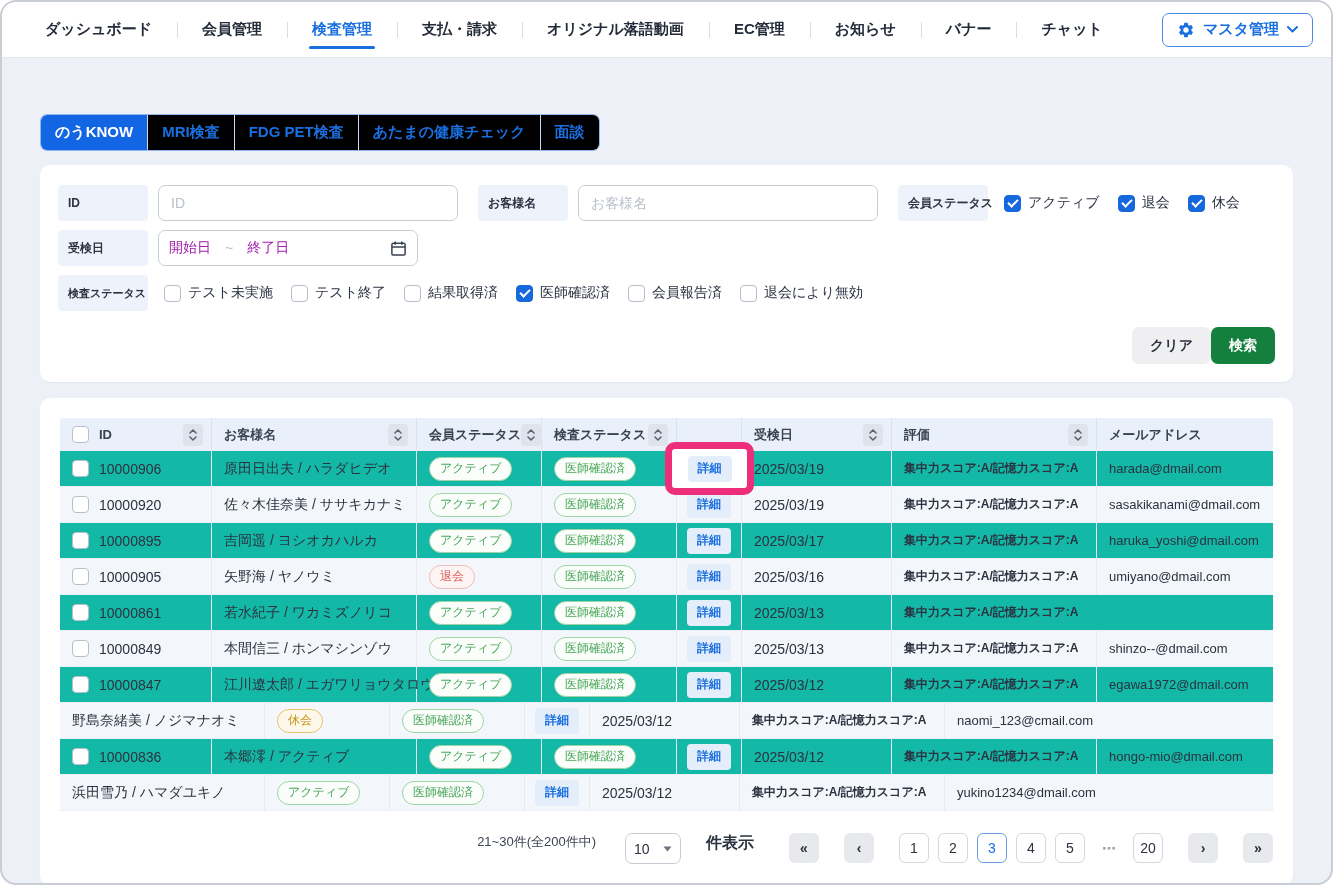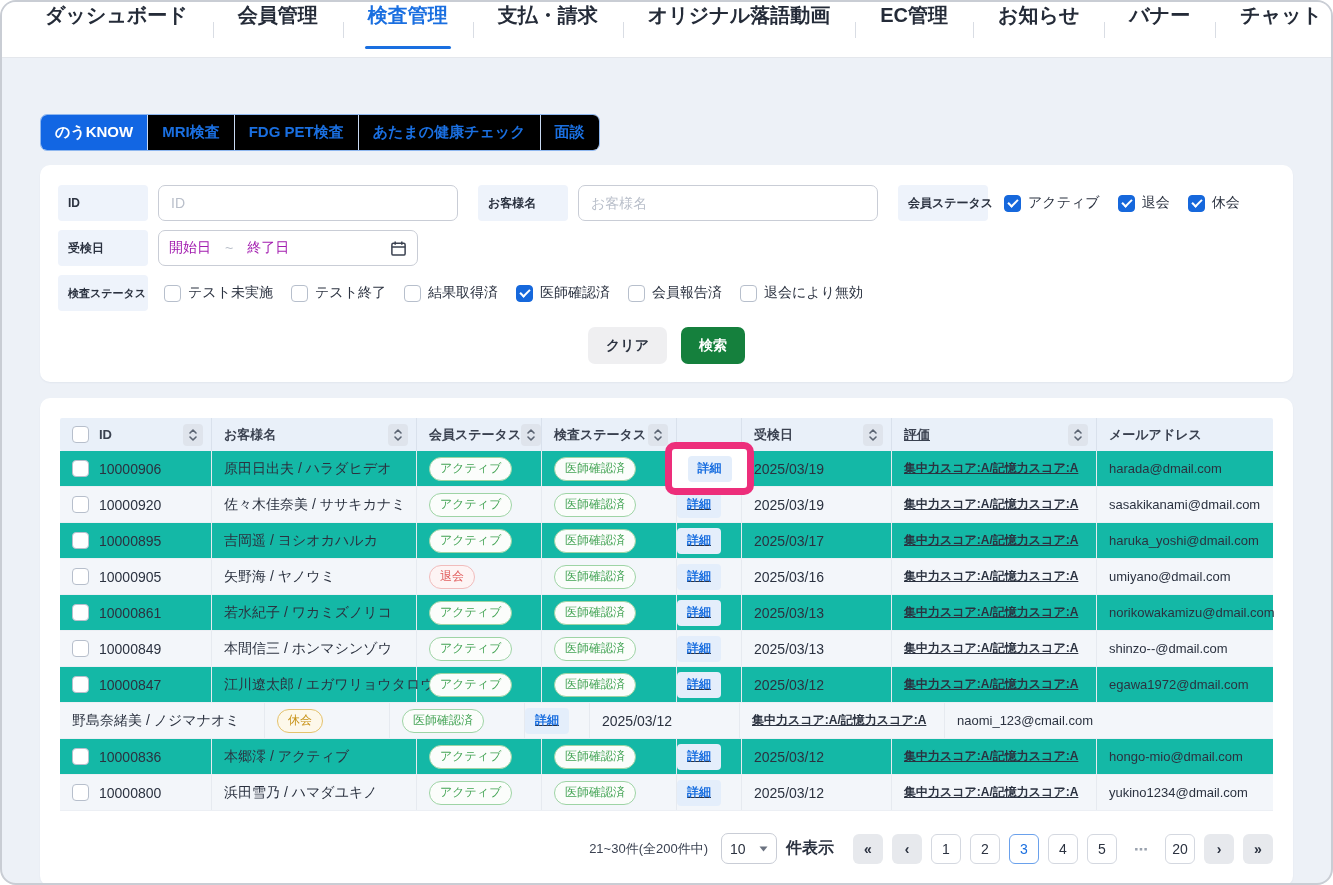--- a/index.html
+++ b/index.html
@@ -3,22 +3,22 @@
 <meta charset="utf-8">
 <style>
   * { margin:0; padding:0; box-sizing:border-box; }
   body { background:#fff; font-family:"Liberation Sans","DejaVu Sans",sans-serif; }
   .screen { width:1333px; height:885px; border:2px solid #c9cdd4; border-radius:16px;
             overflow:hidden; background:#edf1f7; position:relative; }
 
   
   .topnav { height:56px; background:#fff; border-bottom:1px solid #e4e7ec;
             display:flex; align-items:center; padding:0 18px; }
-  .nav-item { position:relative; padding:0 25px; height:100%; display:flex; align-items:flex-start;
-              font-size:20px; font-weight:700; color:#242b38; cursor:pointer; white-space:nowrap; }
+  .nav-item { position:relative; padding:0 25px; height:100%; display:flex; align-items:center;
+              font-size:15px; font-weight:700; color:#242b38; cursor:pointer; white-space:nowrap; }
   .nav-item + .nav-item::before { content:""; position:absolute; left:0; top:20px; height:16px;
               width:1px; background:#d9dde4; }
   .nav-item.active { color:#1a6fe0; }
   .nav-item.active::after { content:""; position:absolute; left:22px; right:22px; bottom:8px;
               height:3px; background:#1a6fe0; border-radius:2px; }
   .master-btn { margin-left:auto; display:flex; align-items:center; gap:8px; height:34px;
               padding:0 14px; border:1.5px solid #4a8ae6; border-radius:7px; background:#fff;
               color:#1a6fe0; font-size:15px; font-weight:700; cursor:pointer; }
 
   
@@ -52,63 +52,63 @@
 
   .checks { display:flex; align-items:center; gap:18px; margin-left:6px; flex-wrap:nowrap; }
   .check-item { display:flex; align-items:center; gap:7px; cursor:pointer; }
   .cb { width:17px; height:17px; border:1.5px solid #b7bfcc; border-radius:4px; background:#fff;
         position:relative; display:inline-block; flex:none; cursor:pointer; }
   .cb.checked { background:#1668dc; border-color:#1668dc; }
   .cb.checked::after { content:""; position:absolute; left:5px; top:1.5px; width:4px; height:8px;
         border:solid #fff; border-width:0 2.5px 2.5px 0; transform:rotate(45deg); }
   .check-label { font-size:14px; color:#2b3240; white-space:nowrap; }
 
-  .btn-row { display:flex; justify-content:center; gap:14px; margin-top:16px; }
+  .btn-row { display:flex; justify-content:flex-end; margin-top:16px; }
   .btn { height:37px; padding:0 18px; border:none; border-radius:7px; font-size:14px;
          font-weight:700; cursor:pointer; font-family:inherit; }
   .btn-clear { background:#efeff1; color:#2b3240; }
   .btn-search { background:#15803d; color:#fff; }
 
   
   .table-panel { padding:20px 20px 22px 20px; }
   .tbl { width:100%; }
   .thead { display:flex; background:#e9f0f9; height:33px; border-radius:2px; }
   .th { display:flex; align-items:center; padding-left:12px; font-size:13px; font-weight:700;
         color:#3a4150; border-right:1px solid #d9e1ec; }
   .th:last-child { border-right:none; }
   .trow { display:flex; height:36px; border-bottom:1px solid #eceff4; background:#14b8a6; }
   .trow.alt { background:#f3f6fa; }
   .td { display:flex; align-items:center; padding-left:12px; border-right:1px solid #e6eaf0;
         font-size:14px; color:#2b3240; overflow:visible; white-space:nowrap; }
   .td:last-child { border-right:none; }
   .c1{width:152px;min-width:152px;} .c2{width:205px;min-width:205px;}
   .c3{width:125px;min-width:125px;} .c4{width:135px;min-width:135px;}
-  .c5{width:65px;min-width:65px; justify-content:flex-start; padding-left:0; position:relative;text-decoration:underline;}
-  .c6{width:150px;min-width:150px;} .c7{width:205px;min-width:205px;text-decoration:underline;}
+  .c5{width:65px;min-width:65px; justify-content:center; padding-left:0; position:relative;}
+  .c6{width:150px;min-width:150px;} .c7{width:205px;min-width:205px;}
   .c8{flex:1;}
   .sort-btn { margin-left:auto; margin-right:8px; width:20px; height:22px; border:none;
         border-radius:4px; background:#dfe4ec; display:flex; align-items:center;
         justify-content:center; cursor:pointer; flex:none; }
   .hdr-label { white-space:nowrap; }
   .cb-cell { margin-right:10px; }
   .pill { padding:2.5px 10px; border-radius:999px; font-size:12px; font-weight:400;
           border:1px solid; white-space:nowrap; }
   .pill.active-g { color:#44a455; border-color:#9ed4a5; background:#fbfdfb; }
   .pill.withdrawn { color:#e05b5b; border-color:#f1bcbc; background:#fdf4f4; }
   .pill.suspended { color:#c79114; border-color:#e4c26d; background:#fdf8ea; }
   .detail-btn { background:#e4eefb; color:#1a6fe0; font-size:12px; font-weight:700;
           border:none; border-radius:4px; padding:4.5px 10px; cursor:pointer; font-family:inherit; }
   .score-cell { font-size:12px; font-weight:700; }
   .email-cell { font-size:13px; }
   .anno { position:absolute; left:-12px; top:-9px; width:89px; height:53px; background:#fff;
           border:7px solid #ed2e7b; border-radius:10px; display:flex; align-items:center;
           justify-content:center; z-index:5; }
 
   
-  .pager { display:flex; align-items:center; justify-content:flex-end; gap:9px; margin-top:22px; }
+  .pager { display:flex; align-items:flex-start; justify-content:flex-end; gap:25px; margin-top:22px; }
   .pg-info { font-size:13px; color:#3c4352; margin-right:4px; }
   .pg-select { width:56px; height:31px; border:1px solid #c9cdd6; border-radius:7px;
           display:flex; align-items:center; justify-content:space-between; padding:0 8px;
           font-size:14px; color:#2b3240; cursor:pointer; background:#fff; }
   .pg-suffix { font-size:16px; font-weight:700; color:#2b3240; margin-right:10px; }
   .pg-btn { min-width:30px; height:30px; border-radius:6px; display:flex; align-items:center;
           justify-content:center; font-size:14px; cursor:pointer; border:none;
           background:#e7e9ed; color:#2b3240; font-weight:700; font-family:inherit; }
   .pg-page { background:#fff; border:1px solid #d4d8e0; font-weight:400; }
   .pg-page.current { border:1.5px solid #6aa1ec; color:#1a6fe0; }
@@ -437,23 +437,20 @@
               </div>
     <div class="td c5">
                 <button class="detail-btn">詳細</button>
               </div>
     <div class="td c6">
                 <span class="cell-date">2025/03/13</span>
               </div>
     <div class="td c7 score-cell">
                 <span class="cell-score">集中力スコア:A/記憶力スコア:A</span>
               </div>
-    <div class="td c8 email-cell">
-                <span class="cell-email">norikowakamizu@dmail.com</span>
-              </div>
   </div>
             <div class="trow alt">
     <div class="td c1">
       <span class="cb cb-cell"></span>
       <span class="cell-id">10000849</span>
     </div>
     <div class="td c2">
                 <span class="cell-name">本間信三 / ホンマシンゾウ</span>
               </div>
     <div class="td c3">
@@ -546,24 +543,20 @@
                 <span class="cell-date">2025/03/12</span>
               </div>
     <div class="td c7 score-cell">
                 <span class="cell-score">集中力スコア:A/記憶力スコア:A</span>
               </div>
     <div class="td c8 email-cell">
                 <span class="cell-email">hongo-mio@dmail.com</span>
               </div>
   </div>
             <div class="trow alt">
-    <div class="td c1">
-      <span class="cb cb-cell"></span>
-      <span class="cell-id">10000800</span>
-    </div>
     <div class="td c2">
                 <span class="cell-name">浜田雪乃 / ハマダユキノ</span>
               </div>
     <div class="td c3">
                 <span class="pill pill-member active-g">アクティブ</span>
               </div>
     <div class="td c4">
                 <span class="pill active-g">医師確認済</span>
               </div>
     <div class="td c5">

